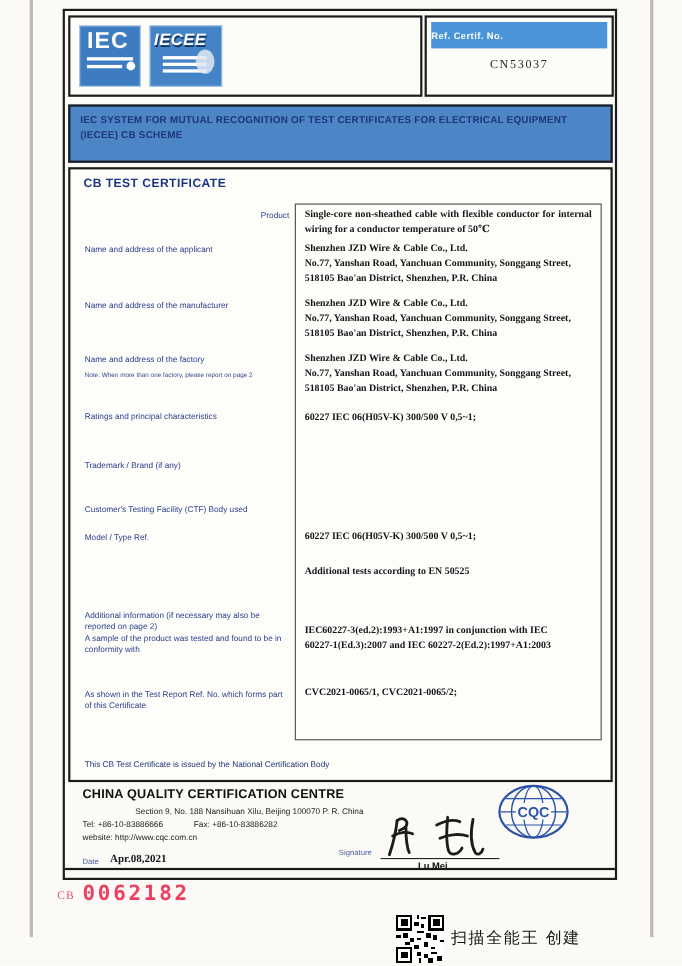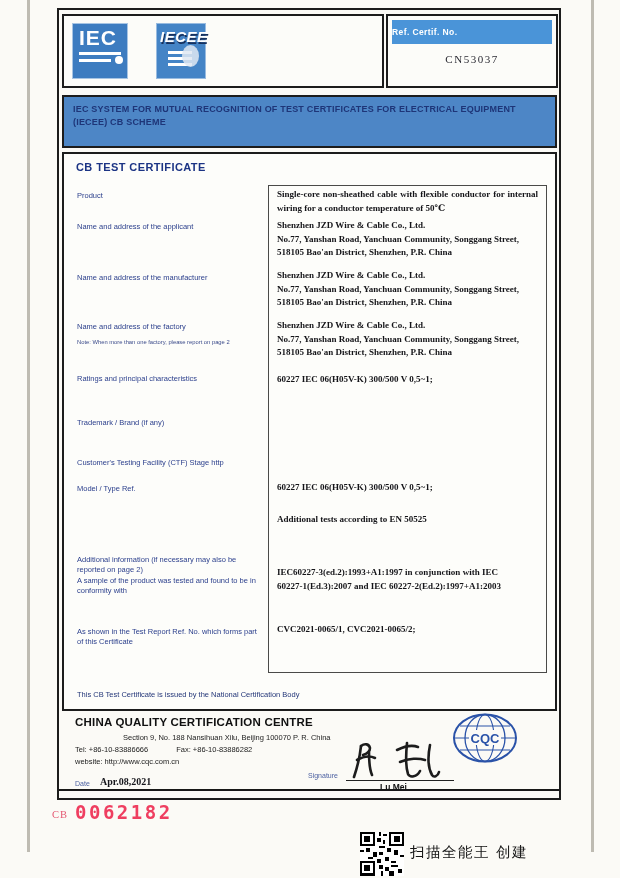--- a/index.html
+++ b/index.html
@@ -12,21 +12,21 @@
   .frame{position:absolute;left:57px;top:8px;width:500px;height:788px;border:2px solid #1c1c1c;background:transparent;}
   .inner-bottom-line{position:absolute;left:59px;top:789px;width:500px;height:2px;background:#181818;}
 
   
   .logos-box{position:absolute;left:62px;top:14px;width:318px;height:70px;border:2px solid #1c1c1c;background:#fcfcf9;}
   .iec-logo{position:absolute;left:8px;top:7px;width:56px;height:56px;background:#3d7cc0;box-shadow:inset 0 0 0 1px rgba(255,255,255,.55);}
   .iec-text{color:#fff;font-weight:bold;font-size:21px;letter-spacing:1px;margin:3px 0 0 7px;}
   .iec-bars{margin:2px 7px 0 7px;position:relative;}
   .iec-bars .bar{height:3px;background:#fff;margin-bottom:4px;}
   .iec-bars .dot{position:absolute;right:-2px;top:4px;width:8px;height:8px;border-radius:50%;background:#fff;}
-  .iecee-logo{position:absolute;left:72px;top:7px;width:50px;height:56px;background:#4484c6;box-shadow:inset 0 0 0 1px rgba(255,255,255,.45);margin-left:20px;}
+  .iecee-logo{position:absolute;left:72px;top:7px;width:66px;height:56px;background:#4484c6;box-shadow:inset 0 0 0 1px rgba(255,255,255,.45);}
   .iecee-text{color:#fff;font-weight:bold;font-style:italic;font-size:15px;margin:5px 0 0 4px;letter-spacing:.5px;
               text-shadow:1px 1.5px 0 #16315e;}
   .iecee-bars{margin:6px 14px 0 12px;}
   .iecee-bars .bar{height:2.5px;background:#fff;margin-bottom:3.5px;}
   .iecee-blob{position:absolute;right:7px;top:22px;width:17px;height:22px;border-radius:50%;background:#dfe8f2;opacity:.85;}
 
   .ref-box{position:absolute;left:386px;top:14px;width:168px;height:70px;border:2px solid #1c1c1c;background:#fcfcf9;}
   .ref-band{margin:4px;height:24px;background:#4a94d8;color:#fff;font-size:8.5px;font-weight:bold;
             text-align:left;line-height:24px;letter-spacing:.4px;}
   .ref-value{text-align:center;margin-top:9px;font-family:"Liberation Serif","DejaVu Serif",serif;
@@ -105,28 +105,28 @@
   </div>
 
   <div class="banner">
     <div class="banner-text">IEC SYSTEM FOR MUTUAL RECOGNITION OF TEST CERTIFICATES FOR ELECTRICAL EQUIPMENT
 (IECEE) CB SCHEME</div>
   </div>
 
   <div class="main-box">
     <div class="cert-title">CB TEST CERTIFICATE</div>
 
-    <div class="flabel" style="top:37px;">Product</div>
+    <div class="flabel" style="top:37px;text-align:right;">Product</div>
     <div class="flabel" style="top:68px;">Name and address of the applicant</div>
     <div class="flabel" style="top:119px;">Name and address of the manufacturer</div>
     <div class="flabel" style="top:168px;">Name and address of the factory</div>
     <div class="fnote" style="top:185px;">Note: When more than one factory, please report on page 2</div>
     <div class="flabel" style="top:220px;">Ratings and principal characteristics</div>
     <div class="flabel" style="top:264px;">Trademark / Brand (if any)</div>
-    <div class="flabel" style="top:304px;">Customer's Testing Facility (CTF) Stage http</div>
+    <div class="flabel" style="top:304px;">Customer's Testing Facility (CTF) Body used</div>
     <div class="flabel" style="top:330px;">Model / Type Ref.</div>
     <div class="flabel" style="top:362px;margin-top:39px;">Additional information (if necessary may also be reported on page 2)</div>
     <div class="flabel" style="top:422px;">A sample of the product was tested and found to be in conformity with</div>
     <div class="flabel" style="top:473px;">As shown in the Test Report Ref. No. which forms part of this Certificate</div>
 
     <div class="values-box">
       <div class="fvalue justify" style="top:2px;">Single-core non-sheathed cable with flexible conductor for internal wiring for a conductor temperature of 50℃</div>
       <div class="fvalue preline" style="top:33px;">Shenzhen JZD Wire &amp; Cable Co., Ltd.
 No.77, Yanshan Road, Yanchuan Community, Songgang Street,
 518105 Bao'an District, Shenzhen, P.R. China</div>

